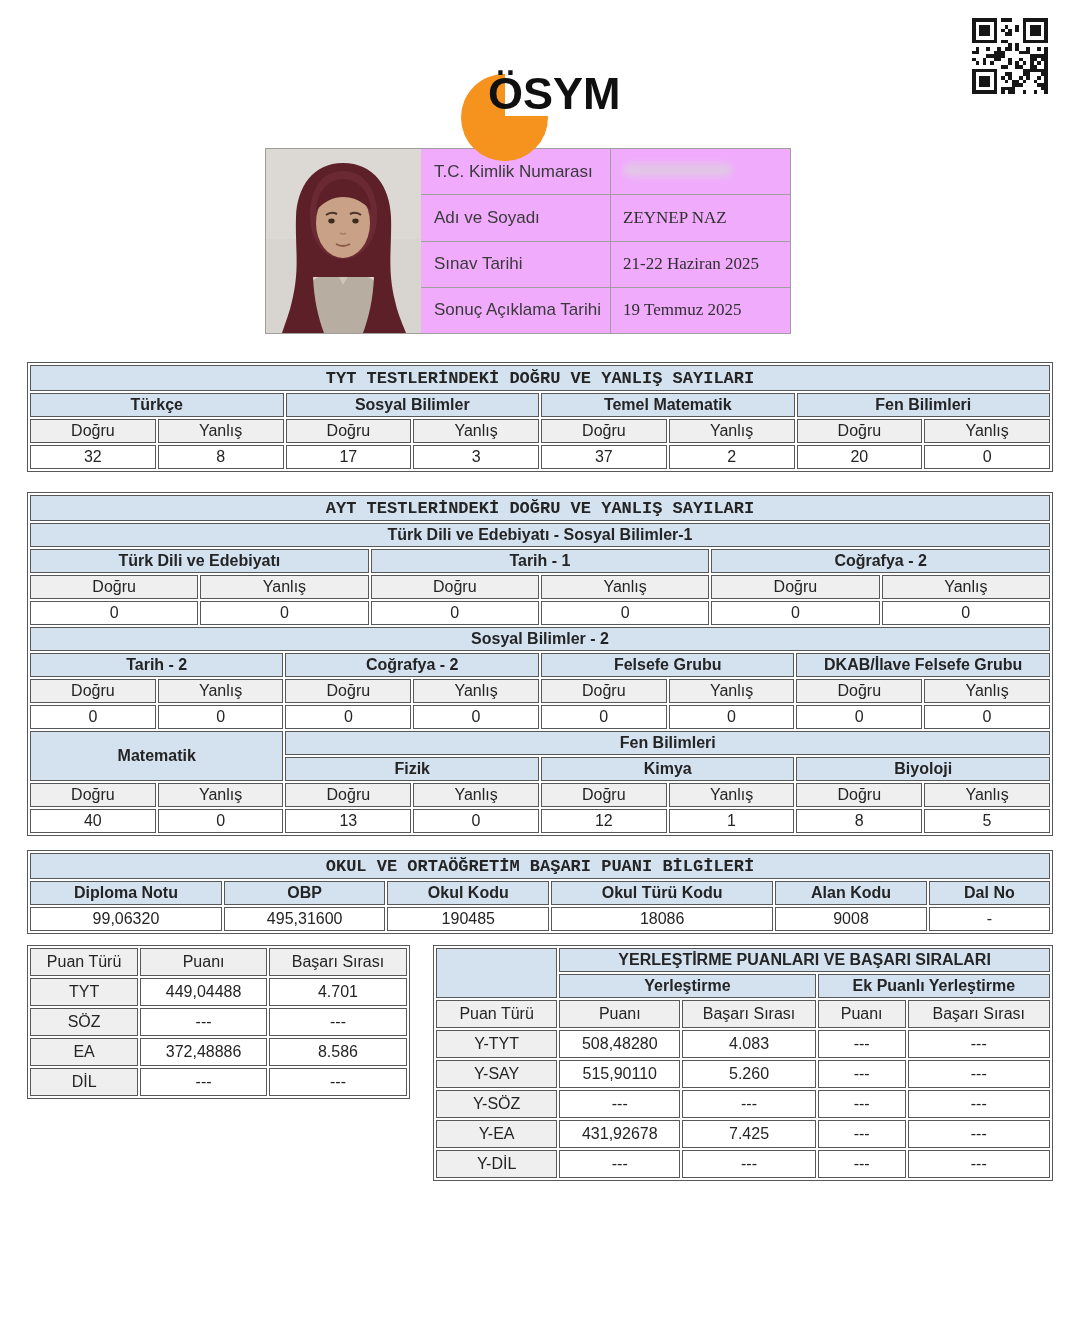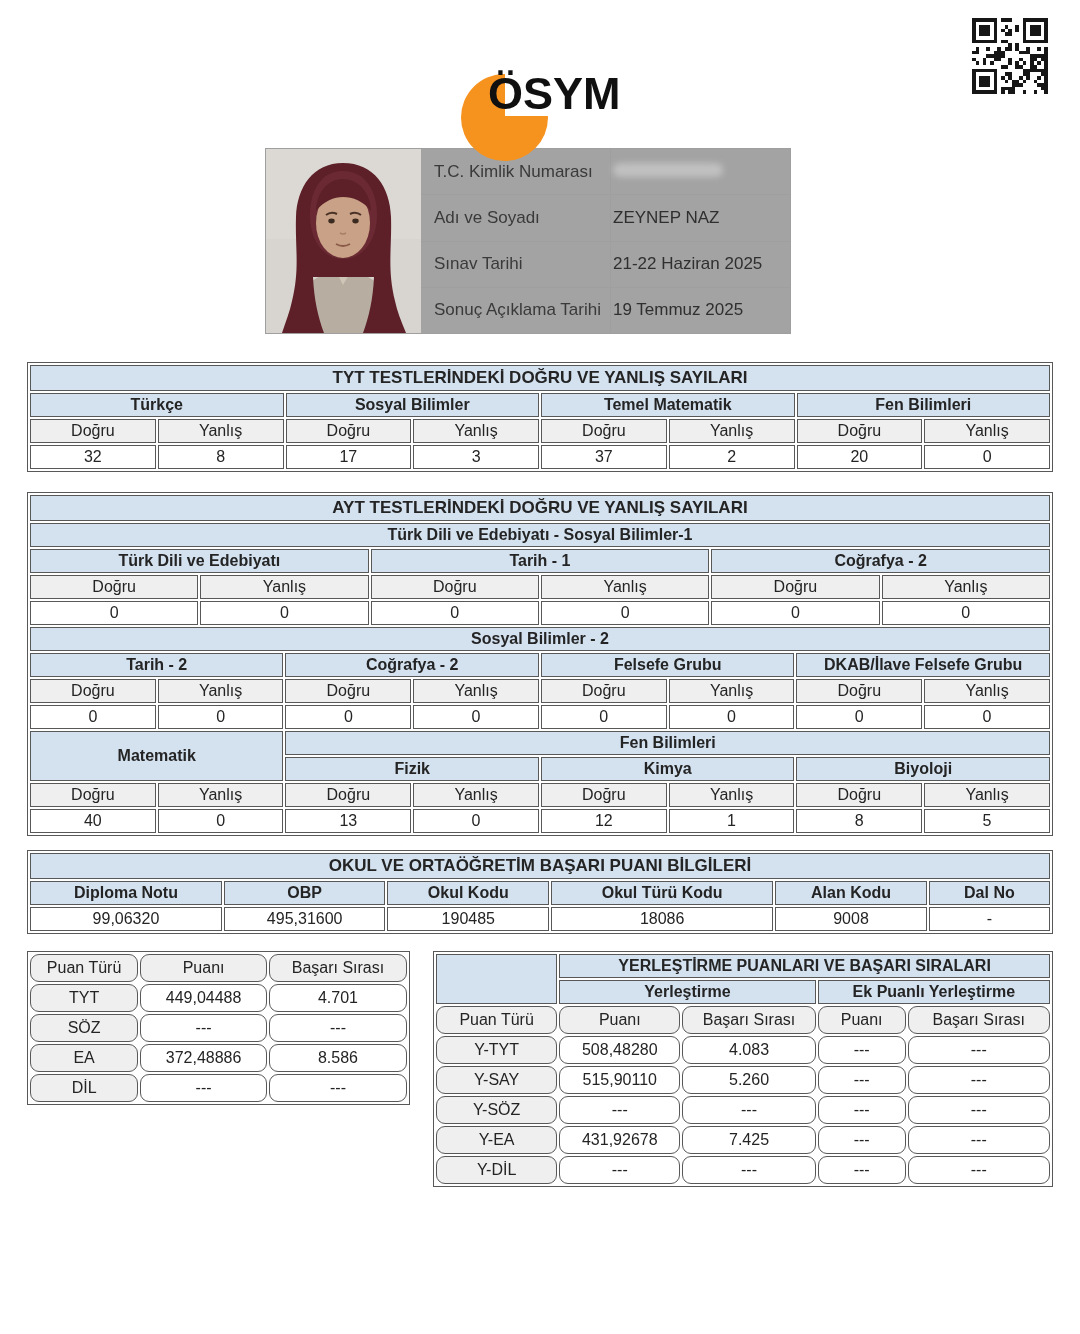--- a/index.html
+++ b/index.html
@@ -30,51 +30,51 @@
   h1.title{
     margin:12px 0 24px;text-align:center;font-size:45px;line-height:1.22;
     font-weight:bold;color:#2d2d2d;letter-spacing:-1px;
   }
 
   
   .info-table{
     border-collapse:collapse;margin-left:238px;margin-bottom:28px;
     width:525px;table-layout:fixed;
   }
-  .info-table td{border:1px solid var(--infoborder);height:46px;vertical-align:middle;background:#a3a3a3;}
+  .info-table td{border:1px solid var(--infoborder);height:46px;vertical-align:middle;background:#f0abfc;}
   .photo-cell{width:155px;padding:0;}
   .photo-cell svg{display:block;width:155px;height:184px;}
   .info-label{width:190px;font-size:17px;color:#3a3a3a;padding-left:13px;}
-  .info-value{width:180px;font-size:17px;color:#2f2f2f;padding-left:2px;}
+  .info-value{width:180px;font-size:17px;color:#2f2f2f;padding-left:12px;font-family:Liberation Serif, serif;}
   .redacted{display:inline-block;width:110px;height:14px;border-radius:7px;background:#d9d9d9;filter:blur(3px);opacity:.55;}
 
   
   .score-table{
     width:100%;border-collapse:separate;border-spacing:2px;
     border:1px solid var(--border);table-layout:fixed;background:#fff;
   }
   .score-table th,.score-table td{
     border:1px solid var(--border);text-align:center;vertical-align:middle;
     font-size:16px;height:24px;padding:1px 3px;white-space:nowrap;overflow:hidden;
     background:#fff;font-weight:normal;color:#242424;
   }
   .score-table th{background:var(--blue);font-weight:bold;}
-  .score-table .t-title{font-size:17px;height:26px;}
+  .score-table .t-title{font-size:17px;height:26px;font-family:Liberation Mono, monospace;}
   .score-table td.lbl{background:var(--gray);}
   .mb20{margin-bottom:20px;}
   .mb14{margin-bottom:14px;}
-  .mb17{margin-bottom:17px;}
+  .mb17{margin-bottom:11px;}
 
   
   .bottom-row{display:flex;gap:23px;align-items:flex-start;}
   .bottom-left{width:383px;flex:0 0 383px;}
   .bottom-right{flex:1;}
   .tall-header{height:58px;font-size:18px;}
   .grp{height:28px;font-size:17px;}
-  .bottom-row .score-table td{height:28px;font-size:16px;border-radius:9px;}
+  .bottom-row .score-table td{height:28px;font-size:16px;}
 </style>
 </head>
 <body>
 
 <div class="page">
 
   <header>
     <div class="logo">
       <div class="logo-circle"></div>
       <div class="logo-notch"></div>

